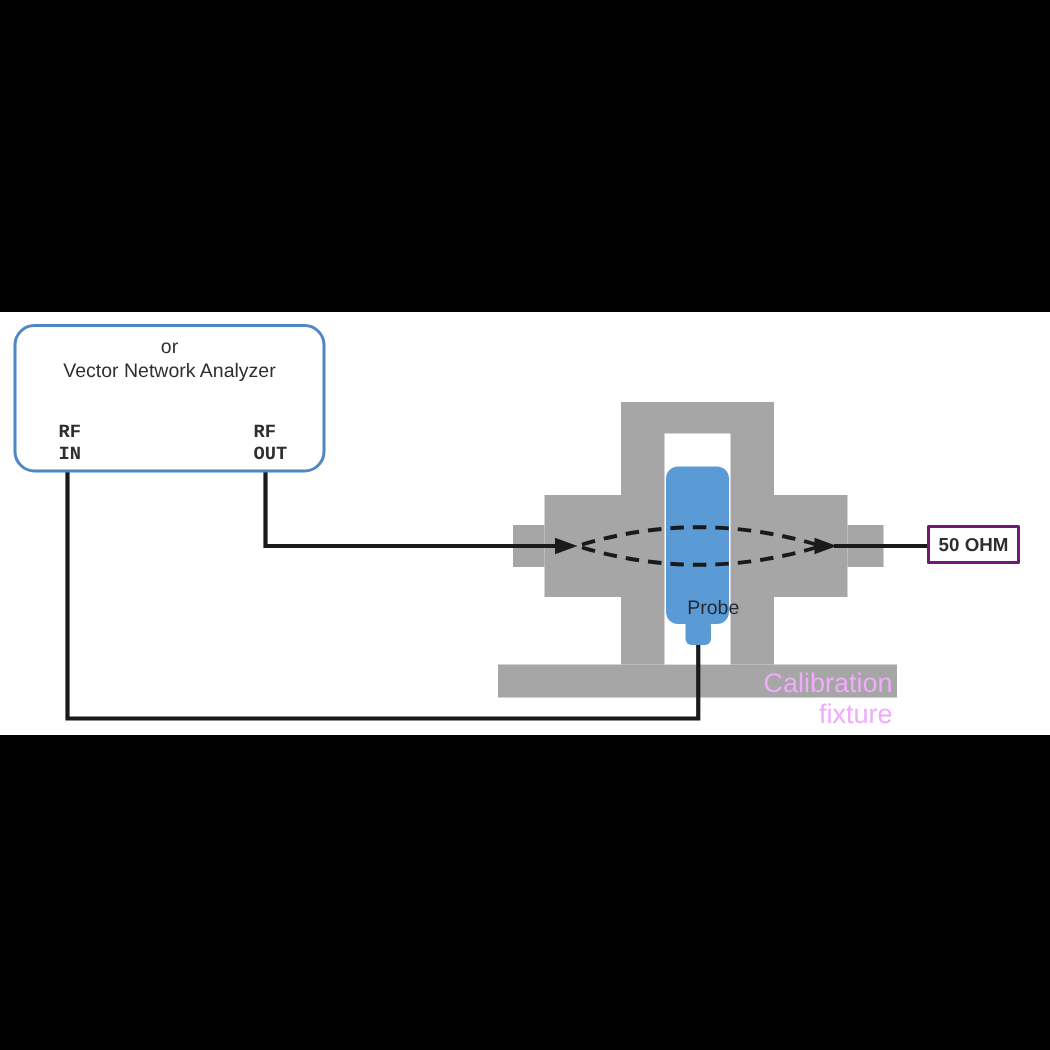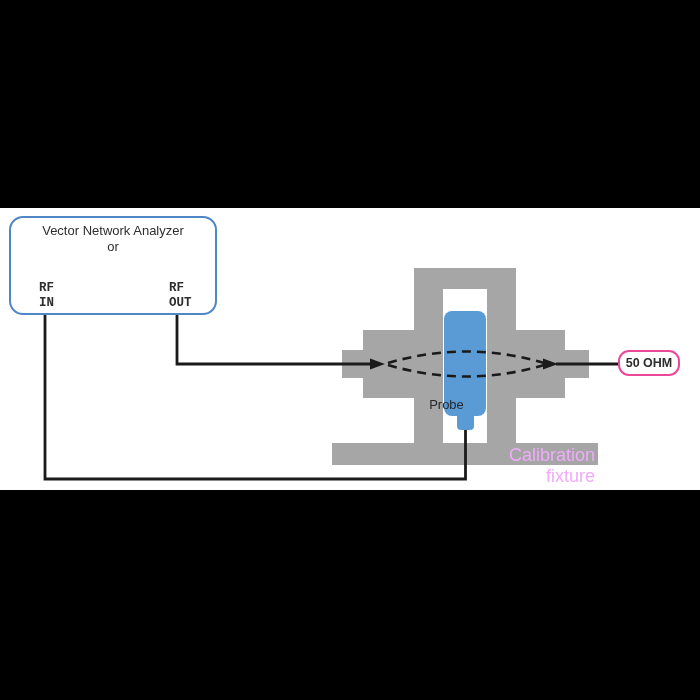--- a/index.html
+++ b/index.html
@@ -13,25 +13,25 @@
 
   .vna-box{position:absolute;left:9px;top:216px;width:204px;height:95px;
            border:2px solid #4f86c6;border-radius:14px;background:#fff;box-sizing:content-box;}
   .vna-title{position:absolute;left:0;top:5px;width:100%;text-align:center;
              font-size:13px;line-height:16px;color:#2e2e2e;}
   .port{position:absolute;font-size:12.5px;font-weight:bold;line-height:15px;color:#2e2e2e;font-family:Liberation Mono, monospace;}
   .port.in{left:28px;top:63px;}
   .port.out{left:158px;top:63px;}
 
   .ohm-box{position:absolute;left:618px;top:350px;width:62px;height:26px;
-           border:2px solid #ec4899;border-radius:11px;background:#fff;box-sizing:border-box;
+           border:2px solid #701a75;border-radius:1px;background:#fff;box-sizing:border-box;
            display:flex;align-items:center;justify-content:center;
            font-size:12.5px;font-weight:bold;color:#2e2e2e;}
 
-  .probe-label{position:absolute;left:411px;top:397px;width:71px;text-align:center;
+  .probe-label{position:absolute;left:440px;top:397px;width:71px;text-align:center;
                font-size:13px;color:#26282d;}
   .fixture-label{position:absolute;left:470px;top:445px;width:125px;text-align:right;
                  font-size:18px;color:#f0abfc;}
 </style>
 </head>
 <body>
 
 <div class="stage">
 
   <div class="band top"></div>
@@ -57,22 +57,22 @@
 
     <path d="M388 363 Q466 340 544 363" fill="none" stroke-width="2.6" stroke-dasharray="9 6" stroke="#1a1a1a"></path>
     <path d="M388 365 Q466 388 544 365" fill="none" stroke-width="2.6" stroke-dasharray="9 6" stroke="#1a1a1a"></path>
 
     <polygon points="370,358.5 370,369.5 385,364" fill="#1a1a1a"></polygon>
     <polygon points="543,358.5 543,369.5 558,364" fill="#1a1a1a"></polygon>
   </svg>
 
   <div class="vna-box">
     <div class="vna-title">
+      <div>or</div>
       <div>Vector Network Analyzer</div>
-      <div>or</div>
     </div>
     <div class="port in">
       <div>RF</div>
       <div>IN</div>
     </div>
     <div class="port out">
       <div>RF</div>
       <div>OUT</div>
     </div>
   </div>

